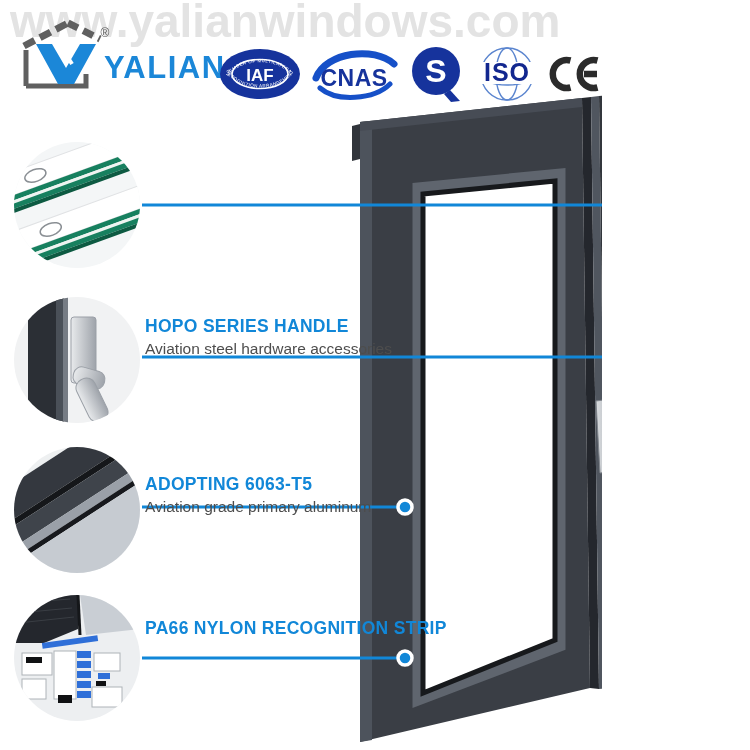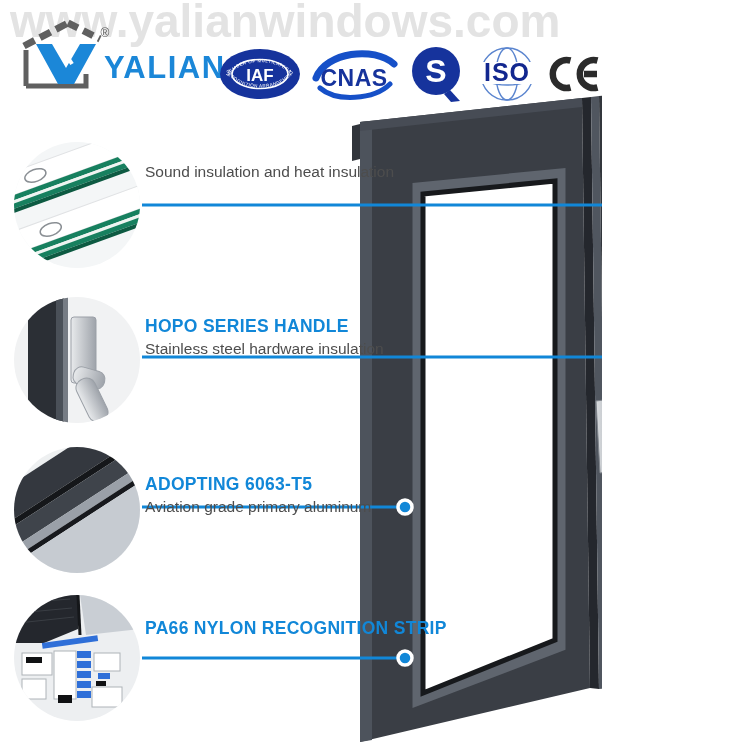--- a/index.html
+++ b/index.html
@@ -248,25 +248,24 @@
     </g>
     <g fill="#1187d8" stroke="#ffffff" stroke-width="3.5">
       <circle cx="627" cy="206" r="7"></circle>
       <circle cx="628" cy="447" r="7"></circle>
       <circle cx="405" cy="507" r="7"></circle>
       <circle cx="405" cy="658" r="7"></circle>
     </g>
   </svg>
 
   <div class="feature-label f1">
-    <p class="feature-sub">Sound insulation and heat insulation</p>
   </div>
   <div class="feature-label f2">
     <p class="feature-title">HOPO SERIES HANDLE</p>
-    <p class="feature-sub">Stainless steel hardware insulation</p>
+    <p class="feature-sub">Aviation steel hardware accessories</p>
   </div>
   <div class="feature-label f3">
     <p class="feature-title">ADOPTING 6063-T5</p>
     <p class="feature-sub">Aviation grade primary aluminum</p>
   </div>
   <div class="feature-label f4">
     <p class="feature-title">PA66 NYLON RECOGNITION STRIP</p>
   </div>
 
 </div>

